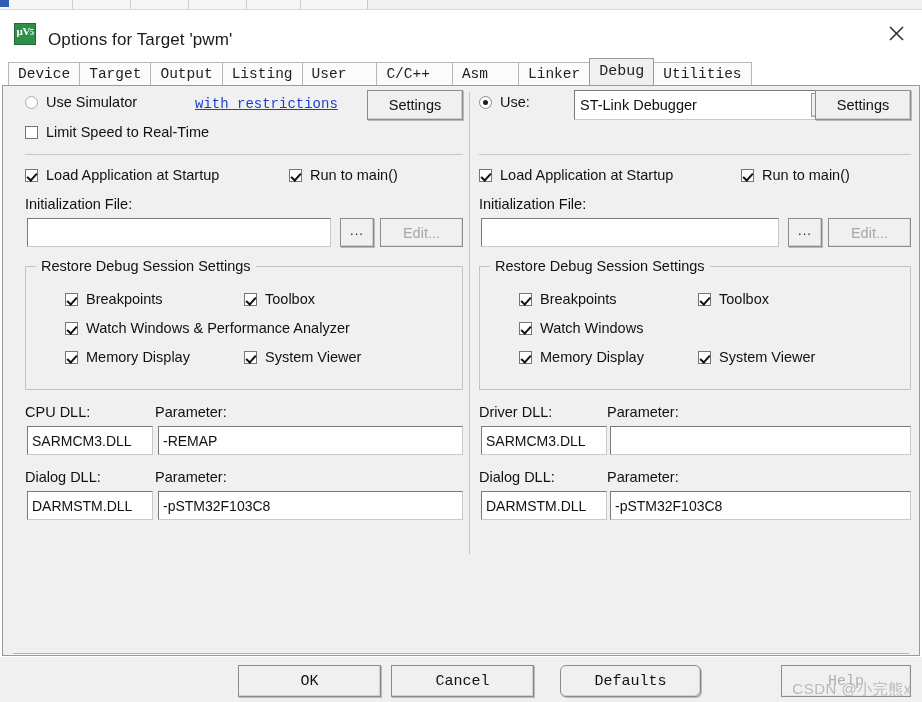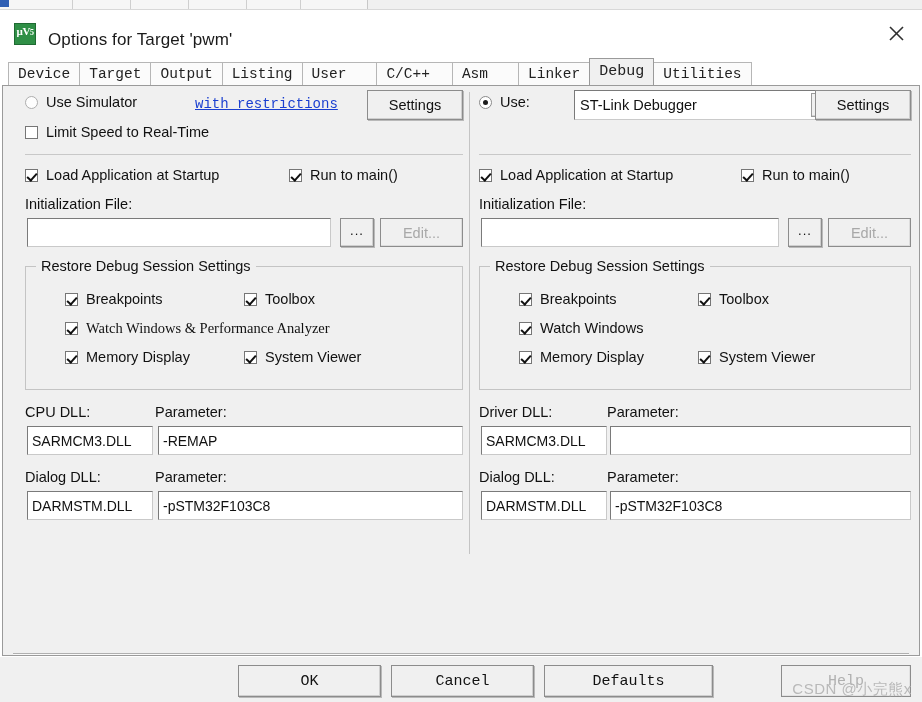--- a/index.html
+++ b/index.html
@@ -238,21 +238,21 @@
     border-top: 1px solid #ffffff;
   }
   .bb {
     position: absolute; top: 8px; height: 32px;
     font-family: "Liberation Mono", monospace;
     font-size: 15px;
     text-align: center;
   }
   .bb.ok       { left: 238px; width: 143px; }
   .bb.cancel   { left: 391px; width: 143px; }
-  .bb.defaults { left: 544px; width: 169px; }
+  .bb.defaults { left: 560px; width: 141px; border-radius: 6px; }
   .bb.help     { left: 781px; width: 130px; color: #b0b0b0;
                  box-shadow: inset -1px -1px 0 #e2e2e2; }
 
   .watermark {
     position: absolute; left: 783px; top: 668px;
     width: 138px; height: 22px;
     display: flex; align-items: center; justify-content: center;
     font-size: 15px; color: #b9b9b9;
     letter-spacing: 0.5px; white-space: nowrap;
     pointer-events: none;
@@ -347,21 +347,21 @@
           <div class="gtitle">Restore Debug Session Settings</div>
 
           <div class="row" style="left:39px; top:24px;">
             <span class="chk on"></span>
             <span class="lbl">Breakpoints</span>
           </div>
           <div class="row" style="left:218px; top:24px;">
             <span class="chk on"></span>
             <span class="lbl">Toolbox</span>
           </div>
-          <div class="row" style="left:39px; top:53px;font-family:Liberation Serif, serif;">
+          <div class="row" style="left:39px; top:53px;">
             <span class="chk on"></span>
             <span class="lbl">Watch Windows &amp; Performance Analyzer</span>
           </div>
           <div class="row" style="left:39px; top:82px;">
             <span class="chk on"></span>
             <span class="lbl">Memory Display</span>
           </div>
           <div class="row" style="left:218px; top:82px;">
             <span class="chk on"></span>
             <span class="lbl">System Viewer</span>

